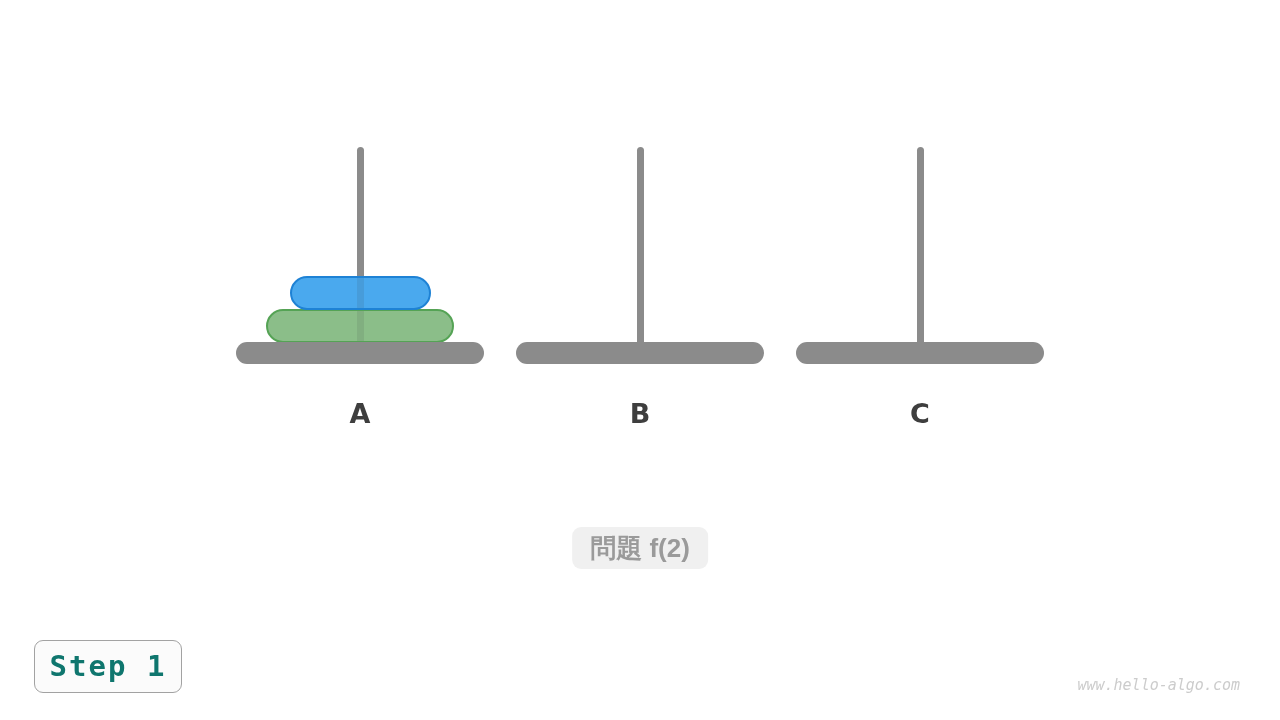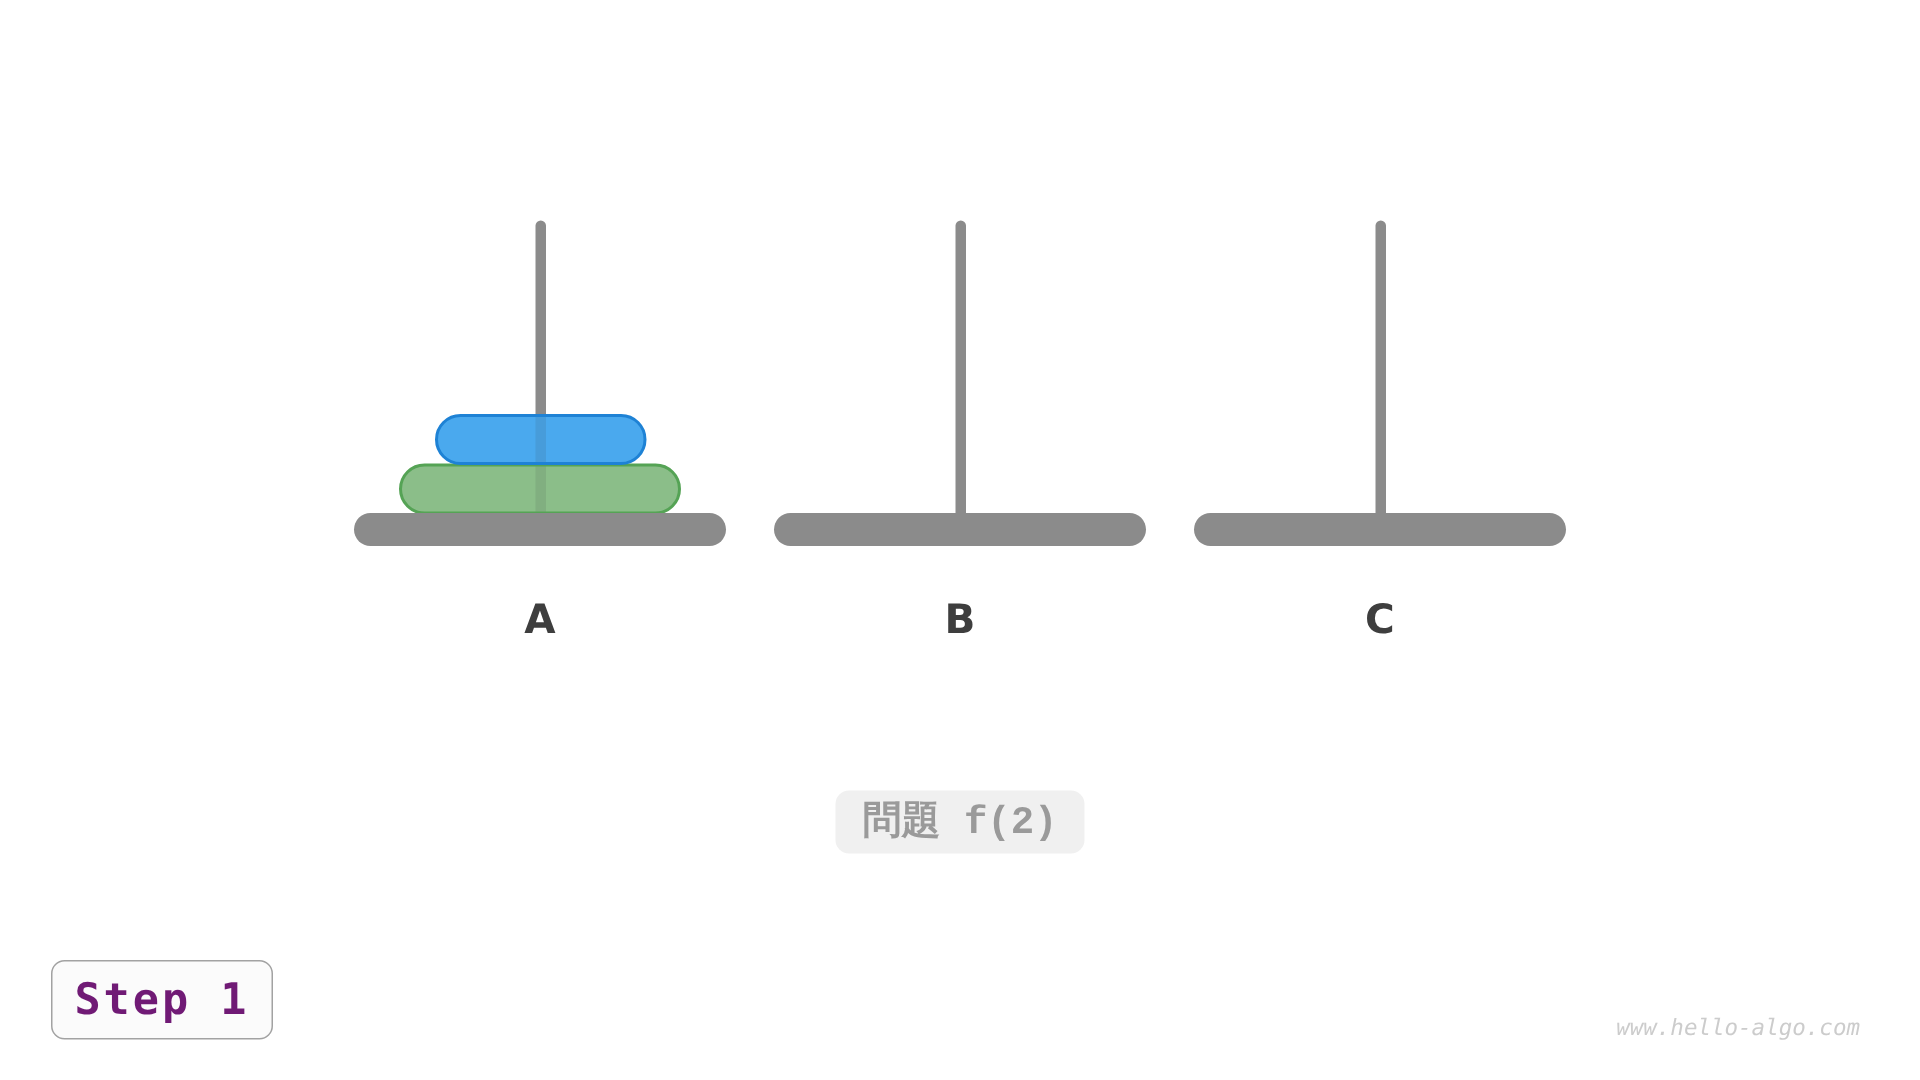--- a/index.html
+++ b/index.html
@@ -60,36 +60,36 @@
     left: 640px;
     transform: translateX(-50%);
     height: 42px;
     line-height: 42px;
     padding: 0 18px;
     background: #f0f0f0;
     border-radius: 9px;
     color: #9a9a9a;
     font-size: 26px;
     font-weight: bold;
-    font-family: Liberation Mono, monospace;
+    font-family: Liberation Sans, sans-serif;
     white-space: nowrap;
   }
   .step-badge {
     position: absolute;
     top: 640px;
     left: 34px;
     width: 148px;
     height: 53px;
     line-height: 51px;
     box-sizing: border-box;
     background: #fbfbfb;
     border: 1.5px solid #a2a2a2;
     border-radius: 9px;
     text-align: center;
-    color: #701a75;
+    color: #0f766e;
     font-size: 29px;
     font-weight: bold;
     letter-spacing: 2px;
     font-family: "DejaVu Sans Mono", "Liberation Mono", monospace;
   }
   .watermark {
     position: absolute;
     top: 676px;
     right: 40px;
     color: #cccccc;

